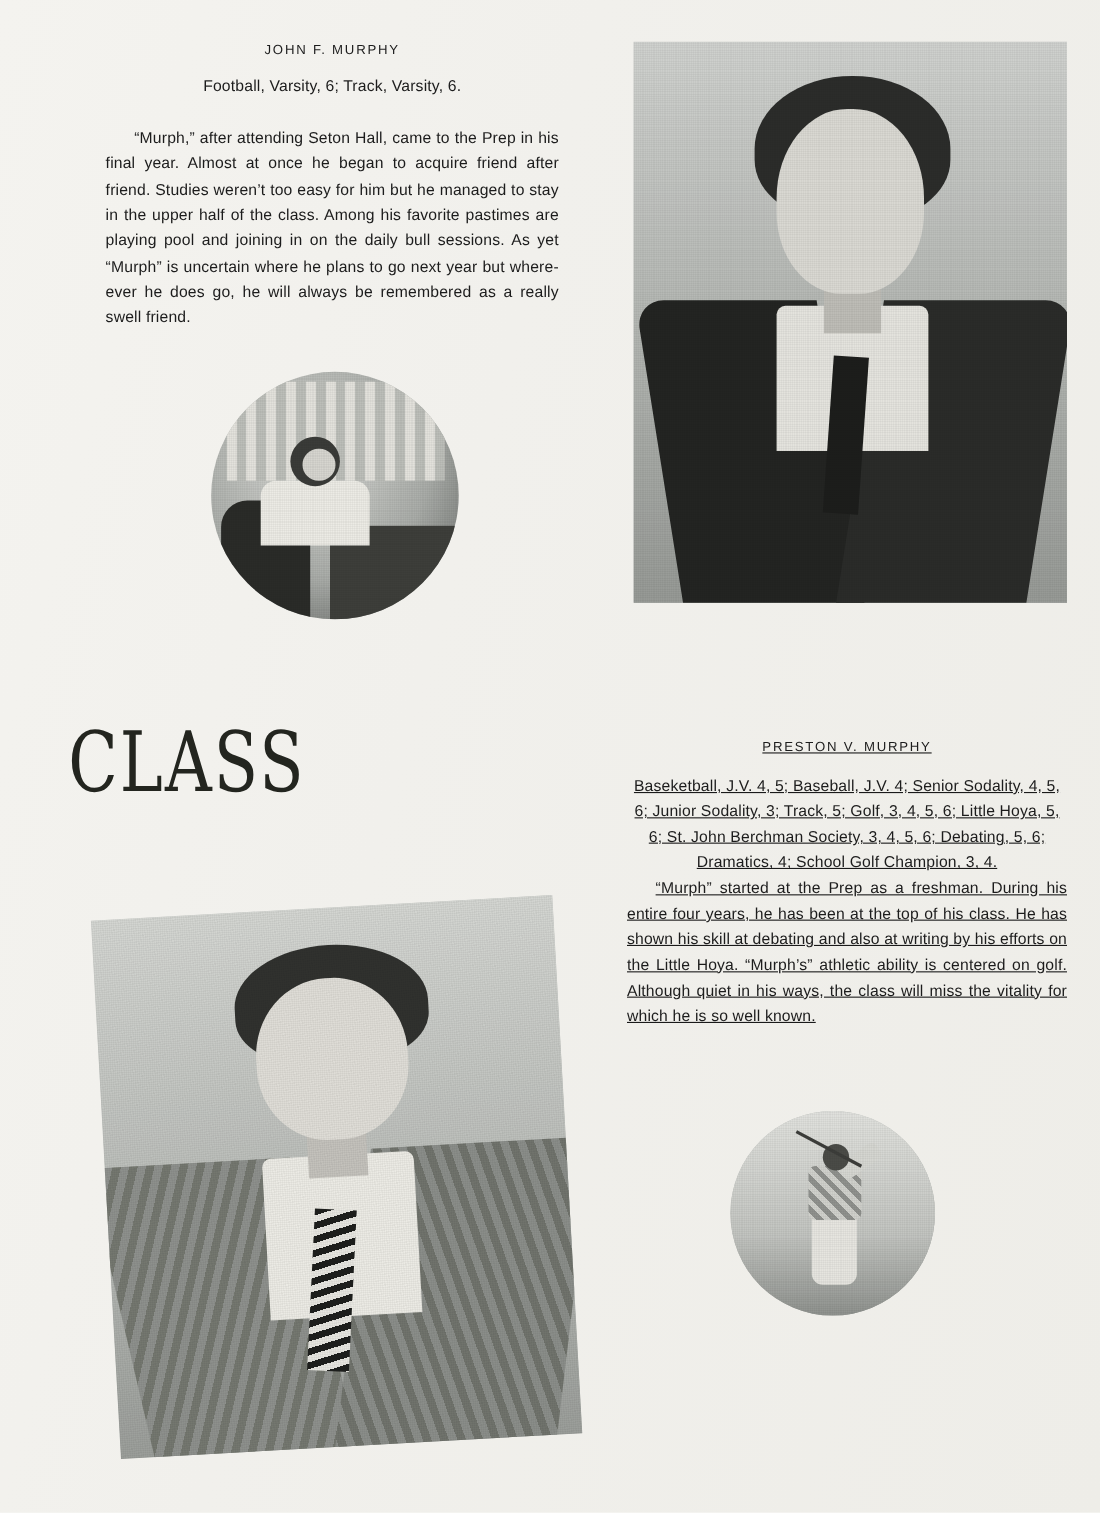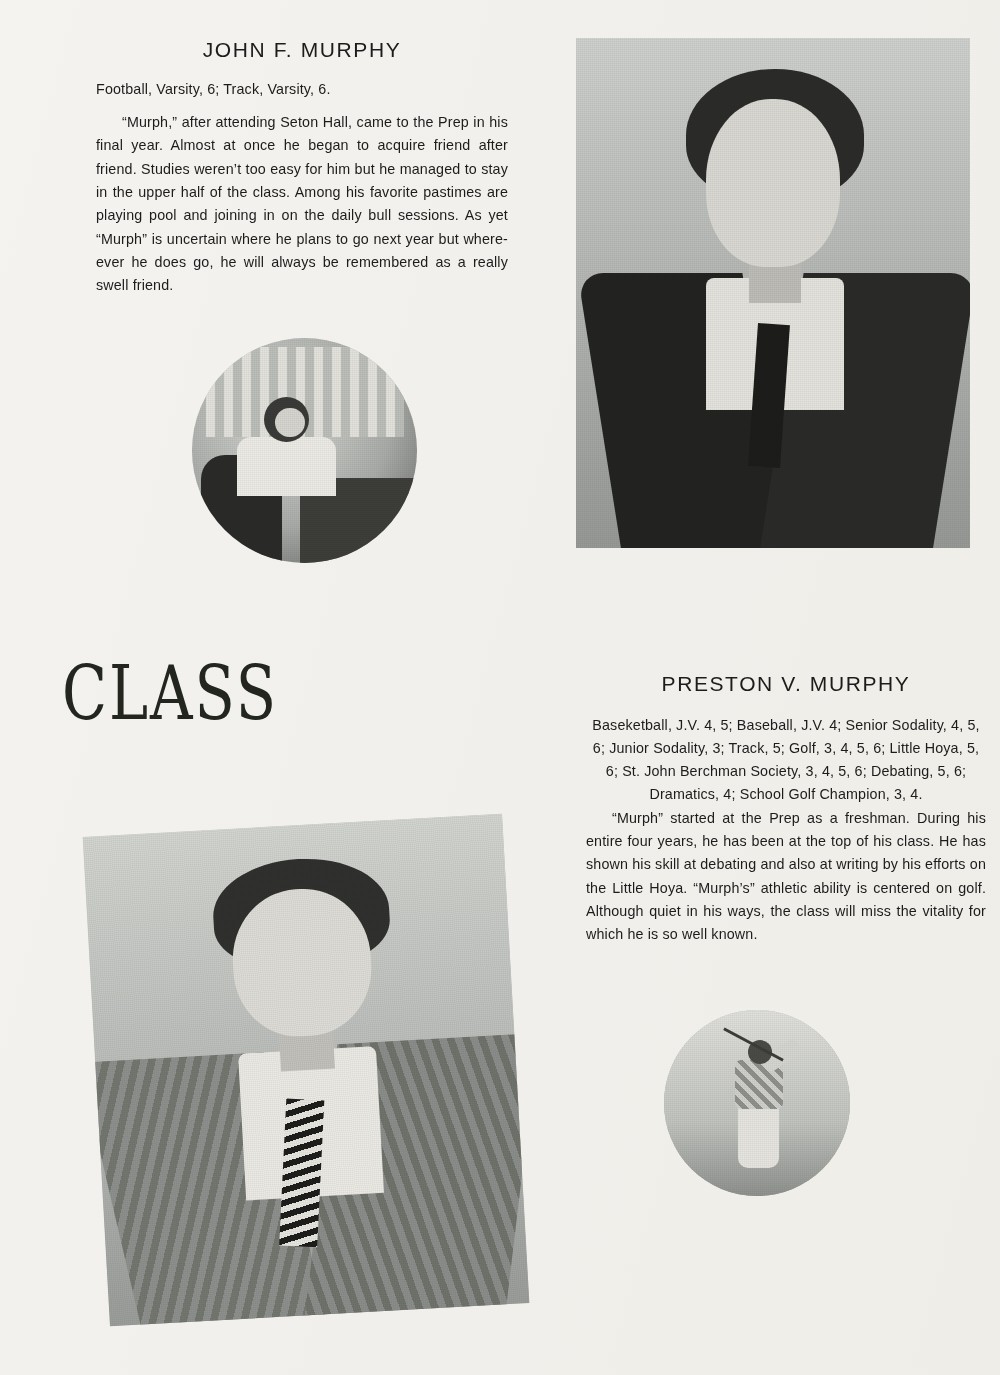--- a/index.html
+++ b/index.html
@@ -16,29 +16,30 @@
     overflow: hidden;
   }
   .page {
     position: absolute;
     inset: 0;
     background: linear-gradient(105deg, #f4f3ef 0%, #f1f0ec 40%, #eeede8 100%);
   }
 
   
   .entry-name {
-    font-size: 21px;
+    font-size: 12px;
     letter-spacing: 1.6px;
     text-align: center;
     font-weight: 400;
     color: #1c1c1c;
   }
   .activities {
     font-size: 14.3px;
     line-height: 1.62;
+    text-align: center;
     color: #1c1c1c;
     letter-spacing: 0.15px;
   }
   .bio {
     font-size: 14.3px;
     line-height: 1.63;
     text-align: justify;
     color: #1c1c1c;
     letter-spacing: 0.15px;
     text-indent: 26px;
@@ -48,29 +49,30 @@
   #entry-one {
     position: absolute;
     left: 96px;
     top: 38px;
     width: 412px;
   }
   #entry-one .activities {
     margin-top: 16px;
   }
   #entry-one .bio {
-    margin-top: 10px;
+    margin-top: 24px;
   }
 
   
   #entry-two {
     position: absolute;
-    left: 586px;
+    left: 570px;
     top: 672px;
     width: 400px;
+    text-decoration: underline;
   }
   #entry-two .activities {
     margin-top: 18px;
     text-align: center;
   }
   #entry-two .bio {
   }
 
   
   #class-word {

